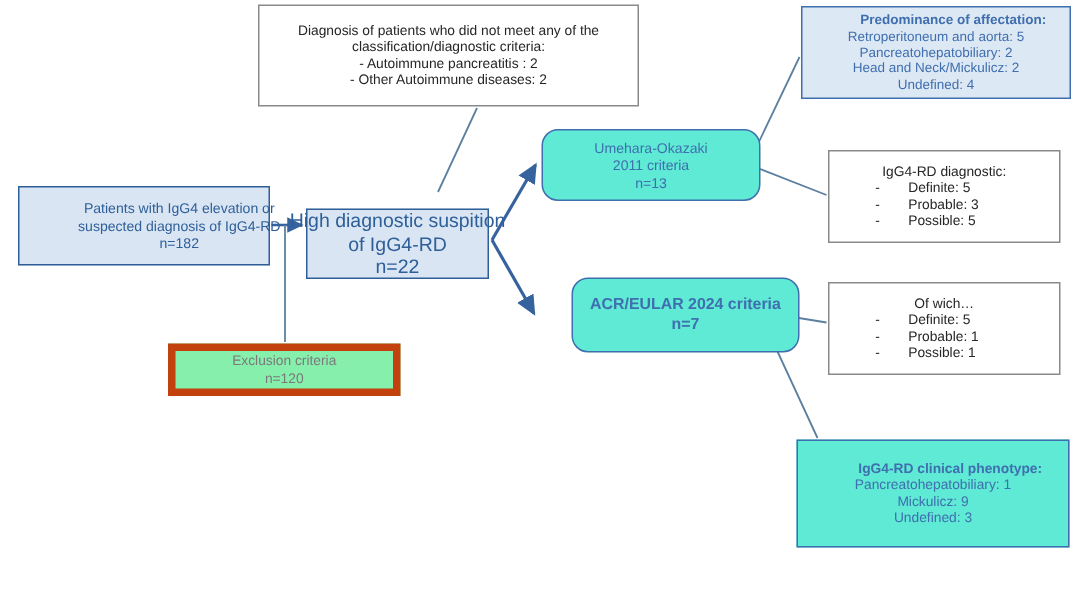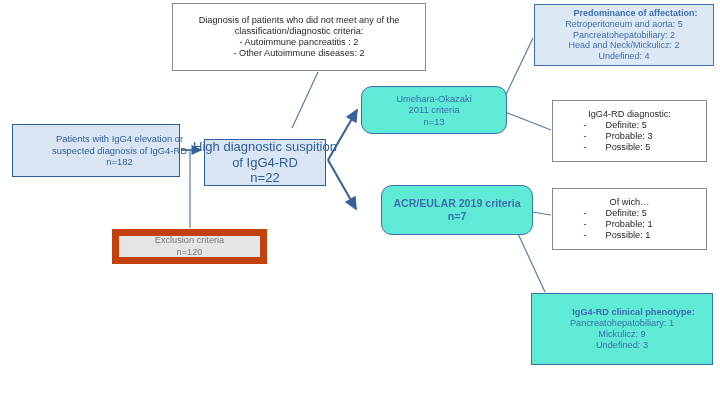--- a/index.html
+++ b/index.html
@@ -50,22 +50,22 @@
     background: #5eead4;
     border: 1.3px solid #3f6fae;
     color: #3f6fae;
   }
   .white-gray {
     background: #ffffff;
     border: 1px solid #8a8a8a;
     color: #404040;
   }
   .white-gray-muted {
-    background: #e5e5e5;
-    border: 7px solid #c2410c;
+    background: #86efac;
+    border: 5px solid #c2410c;
     color: #7a7a7a;
   }
   .rounded { border-radius: 11px; }
   .bold { font-weight: bold; margin-left: 23px; }
 
   
   #n-cohort      { left: 12px;  top: 124px; width: 168px; height: 53px;  font-size: 9.4px; padding-left: 47px; }
   #n-suspicion   { left: 204px; top: 127px; width: 122px; height: 47px;  font-size: 13px; margin-top: 12px; }
   #n-exclusion   { left: 112px; top: 229px; width: 155px; height: 35px;  font-size: 9.2px; }
   #n-nonmeet     { left: 172px; top: 3px;   width: 254px; height: 68px;  font-size: 9.2px; color:#262626; }
@@ -135,21 +135,21 @@
     <span class="ln">- Other Autoimmune diseases: 2</span>
   </div>
 
   <div class="node white-blue rounded" id="n-umehara">
     <span class="ln">Umehara-Okazaki</span>
     <span class="ln">2011 criteria</span>
     <span class="ln">n=13</span>
   </div>
 
   <div class="node white-blue rounded bold" id="n-acreular">
-    <span class="ln">ACR/EULAR 2019 criteria</span>
+    <span class="ln">ACR/EULAR 2024 criteria</span>
     <span class="ln">n=7</span>
   </div>
 
   <div class="node tint-blue" id="n-predominance">
     <span class="ln bold">Predominance of affectation:</span>
     <span class="ln">Retroperitoneum and aorta: 5</span>
     <span class="ln">Pancreatohepatobiliary: 2</span>
     <span class="ln">Head and Neck/Mickulicz: 2</span>
     <span class="ln">Undefined: 4</span>
   </div>

